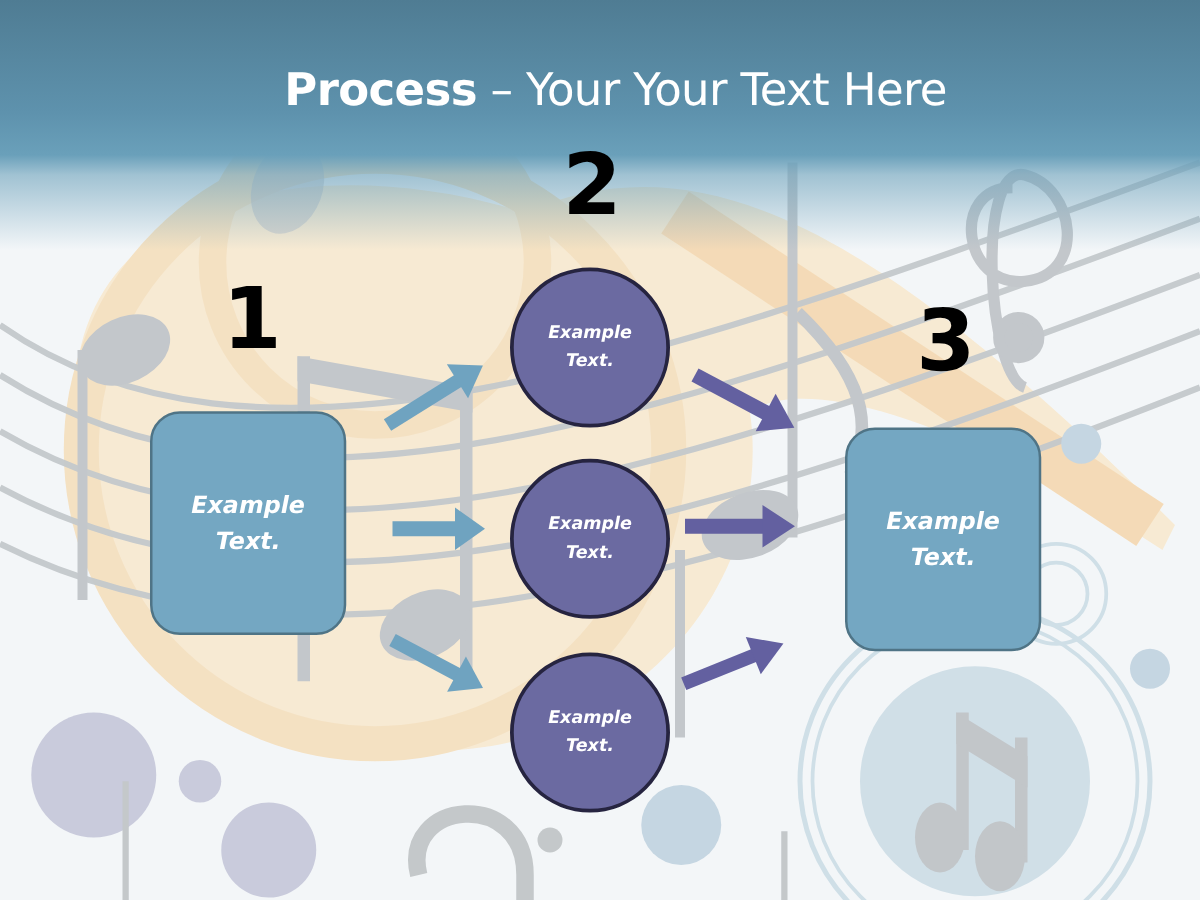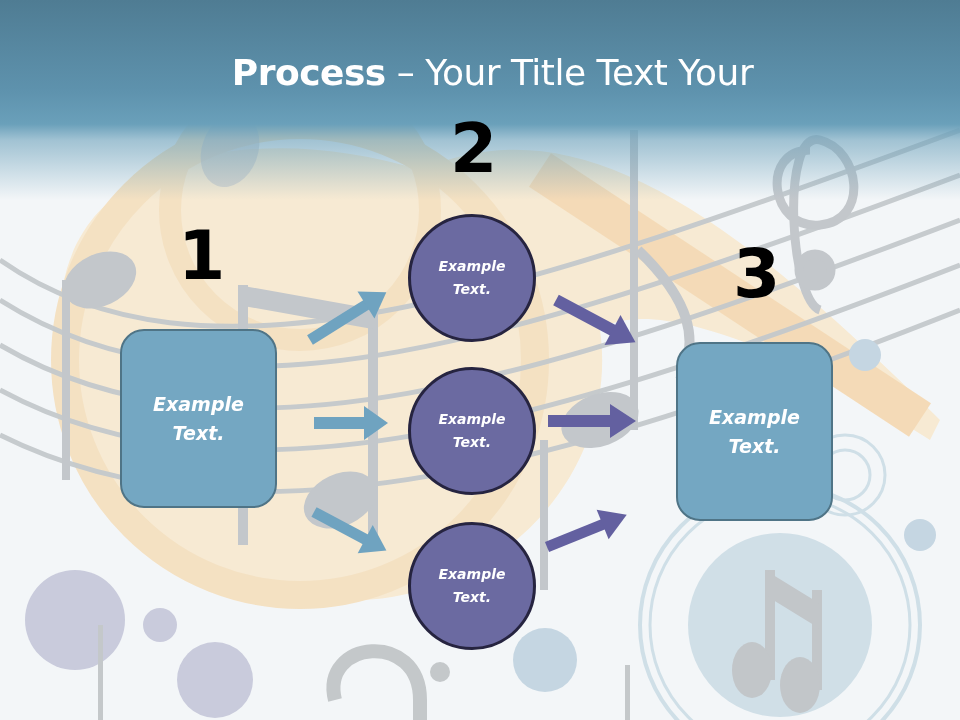--- a/index.html
+++ b/index.html
@@ -82,21 +82,21 @@
 
   <g fill="none" stroke="#c4c8ca" stroke-width="14">
     <path d="M335 700 C320 640 420 630 420 700 L420 720"></path>
   </g>
   <circle cx="440" cy="672" r="10" fill="#c4c8ca"></circle>
   <rect x="98" y="625" width="5" height="95" fill="#c4c8ca"></rect>
   <rect x="625" y="665" width="5" height="55" fill="#c4c8ca"></rect>
 </svg>
 
 <div class="title-bar"></div>
-<div class="title"><b>Process</b><span class="rest"> – Your Title Text Your</span></div>
+<div class="title"><b>Process</b><span class="rest"> – Your Your Text Here</span></div>
 
 <div class="num" style="left:178px; top:222px;">1</div>
 <div class="num" style="left:450px; top:115px;">2</div>
 <div class="num" style="left:733px; top:240px;">3</div>
 
 <div class="box" style="left:120px; top:329px; width:157px; height:179px;">
   <div>
     <div>Example</div>
     <div>Text.</div>
   </div>

